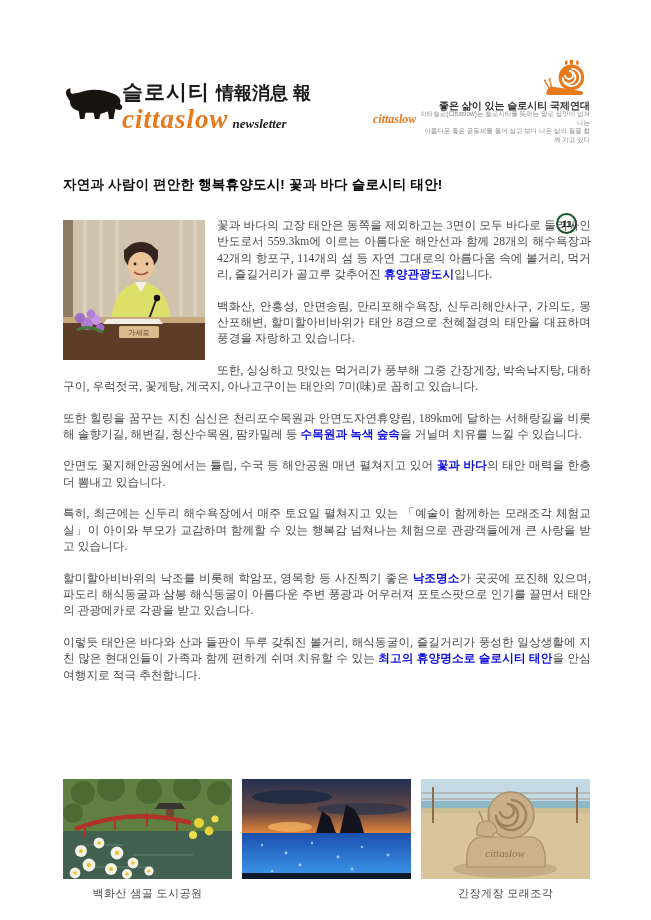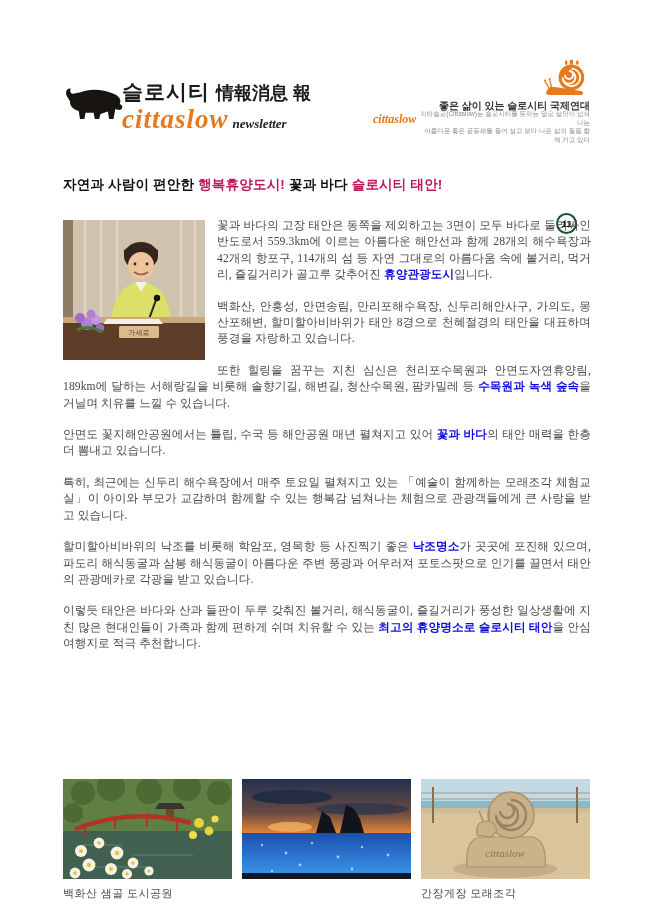--- a/index.html
+++ b/index.html
@@ -16,33 +16,33 @@
   .hdr-line2{margin-top:1px;}
   .hdr-brand{font-family:"Liberation Serif",serif;font-style:italic;font-weight:800;font-size:27px;color:#e8791d;letter-spacing:1px;}
   .hdr-brand-sub{font-family:"Liberation Serif",serif;font-style:italic;font-weight:700;font-size:13px;color:#222;margin-left:4px;}
   .hdr-snail{position:absolute;left:541px;top:56px;width:48px;height:46px;}
   .hdr-tagline{position:absolute;right:61px;top:99px;font-family:"Liberation Sans",sans-serif;font-weight:800;font-size:10px;color:#333;letter-spacing:0;}
   .hdr-desc{position:absolute;right:61px;top:110px;width:172px;text-align:right;font-family:"Liberation Sans",sans-serif;font-size:6.5px;line-height:8.5px;color:#8a8a8a;}
   .hdr-script{position:absolute;left:373px;top:112px;font-family:"Liberation Serif",serif;font-style:italic;font-weight:700;font-size:12px;color:#e8791d;}
   
   .title-row{position:absolute;left:63px;top:175px;width:528px;}
   .title-text{font-family:"Liberation Sans","DejaVu Sans",sans-serif;font-weight:800;font-size:13.5px;color:#111;letter-spacing:0.2px;}
-  .title-text .hl{color:#be185d;margin-top:16px;}
+  .title-text .hl{color:#000000;margin-top:16px;}
   .issue-badge{position:absolute;right:14px;top:-2px;width:17px;height:17px;border:2px solid #14532d;border-radius:50%;
     display:flex;align-items:center;justify-content:center;font-family:"Liberation Sans",sans-serif;font-weight:800;font-size:9.5px;color:#111;margin-top:40px;}
   
   .article{position:absolute;left:63px;top:218px;width:528px;font-size:11.6px;line-height:16.4px;text-align:justify;color:#474747;letter-spacing:0.1px;}
   .para{margin:0 0 15px 0;}
   .para .hl{color:#0d0de0;font-weight:800;}
   .lead-photo{float:left;width:142px;height:140px;margin:2px 12px 4px 0;}
   
   .gallery{position:absolute;left:63px;top:779px;width:528px;display:flex;gap:10px;}
   .g-item{width:169px;}
   .g-photo{width:169px;height:100px;display:block;}
-  .g-caption{margin-top:7px;font-size:11px;color:#4a4a4a;letter-spacing:0.5px;}
+  .g-caption{margin-top:7px;text-align:center;font-size:11px;color:#4a4a4a;letter-spacing:0.5px;}
   svg{display:block;}
 </style>
 </head>
 <body>
 
 <div class="hdr-logo">
   <svg viewBox="0 0 100 74" width="62" height="48">
     <path fill="#181410" d="M10 24 C4 18 6 8 14 9 C12 15 15 18 20 17 L30 15 C44 8 68 10 82 17 C91 20 97 27 93 34 C98 39 92 45 86 42 L83 58 L76 58 L74 46 L62 50 L60 58 L53 58 L51 48 L38 48 L36 58 L29 58 L27 45 C18 43 12 37 13 29 C11 28 11 26 10 24 Z"></path>
     <path fill="#181410" d="M90 34 C96 33 99 38 96 42 C93 45 89 43 88 39 Z"></path>
   </svg>
@@ -117,20 +117,21 @@
           <circle cx="37" cy="108" r="4.4" fill="#a06cc8"></circle>
           <path d="M14 110 Q24 104 40 112" stroke="#4a7a3a" stroke-width="3" fill="none"></path>
         </g>
       </svg>
     </div>
 
   <p class="para"><span>꽃과 바다의 고장 태안은 동쪽을 제외하고는 3면이 모두 바다로 둘러싸인 반도로서 559.3km에 이르는 아름다운 해안선과 함께 28개의 해수욕장과 42개의 항포구, 114개의 섬 등 자연 그대로의 아름다움 속에 볼거리, 먹거리, 즐길거리가 골고루 갖추어진 </span><span class="hl">휴양관광도시</span><span>입니다.</span></p>
       <p class="para"><span>백화산, 안흥성, 안면송림, 만리포해수욕장, 신두리해안사구, 가의도, 몽산포해변, 할미할아비바위가 태안 8경으로 천혜절경의 태안을 대표하며 풍경을 자랑하고 있습니다.</span></p>
     </div>
   <div id="main-paragraphs">
+      <p class="para"><span>또한, 싱싱하고 맛있는 먹거리가 풍부해 그중 간장게장, 박속낙지탕, 대하구이, 우럭젓국, 꽃게탕, 게국지, 아나고구이는 태안의 7미(味)로 꼽히고 있습니다.</span></p>
       <p class="para"><span>또한 힐링을 꿈꾸는 지친 심신은 천리포수목원과 안면도자연휴양림, 189km에 달하는 서해랑길을 비롯해 솔향기길, 해변길, 청산수목원, 팜카밀레 등 </span><span class="hl">수목원과 녹색 숲속</span><span>을 거닐며 치유를 느낄 수 있습니다.</span></p>
       <p class="para"><span>안면도 꽃지해안공원에서는 튤립, 수국 등 해안공원 매년 펼쳐지고 있어 </span><span class="hl">꽃과 바다</span><span>의 태안 매력을 한층 더 뽐내고 있습니다.</span></p>
       <p class="para"><span>특히, 최근에는 신두리 해수욕장에서 매주 토요일 펼쳐지고 있는 「예술이 함께하는 모래조각 체험교실」이 아이와 부모가 교감하며 함께할 수 있는 행복감 넘쳐나는 체험으로 관광객들에게 큰 사랑을 받고 있습니다.</span></p>
       <p class="para"><span>할미할아비바위의 낙조를 비롯해 학암포, 영목항 등 사진찍기 좋은 </span><span class="hl">낙조명소</span><span>가 곳곳에 포진해 있으며, 파도리 해식동굴과 삼봉 해식동굴이 아름다운 주변 풍광과 어우러져 포토스팟으로 인기를 끌면서 태안의 관광메카로 각광을 받고 있습니다.</span></p>
       <p class="para"><span>이렇듯 태안은 바다와 산과 들판이 두루 갖춰진 볼거리, 해식동굴이, 즐길거리가 풍성한 일상생활에 지친 많은 현대인들이 가족과 함께 편하게 쉬며 치유할 수 있는 </span><span class="hl">최고의 휴양명소로 슬로시티 태안</span><span>을 안심여행지로 적극 추천합니다.</span></p>
     </div>
 </div>
 
 <div class="gallery">
 

